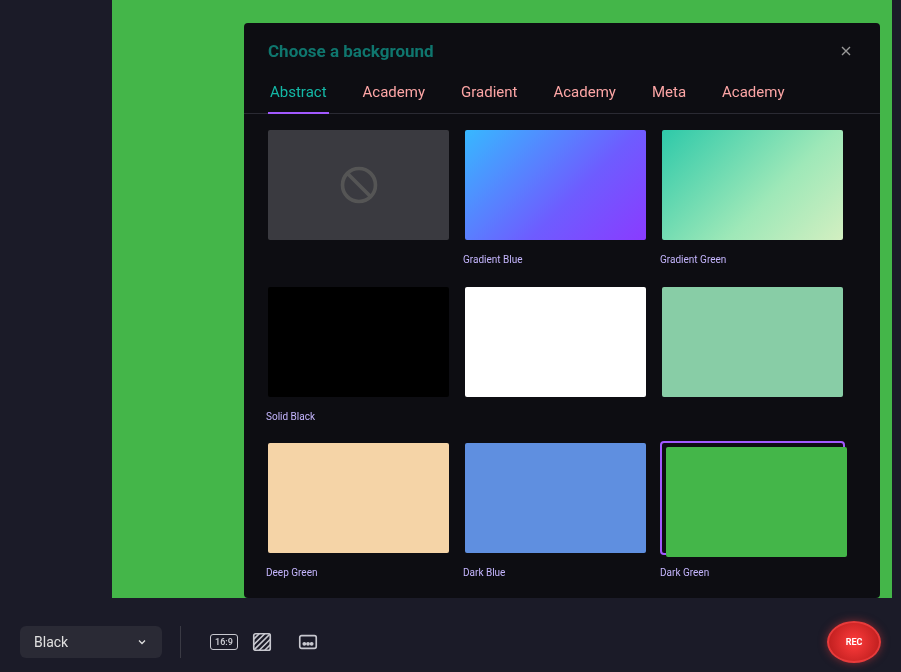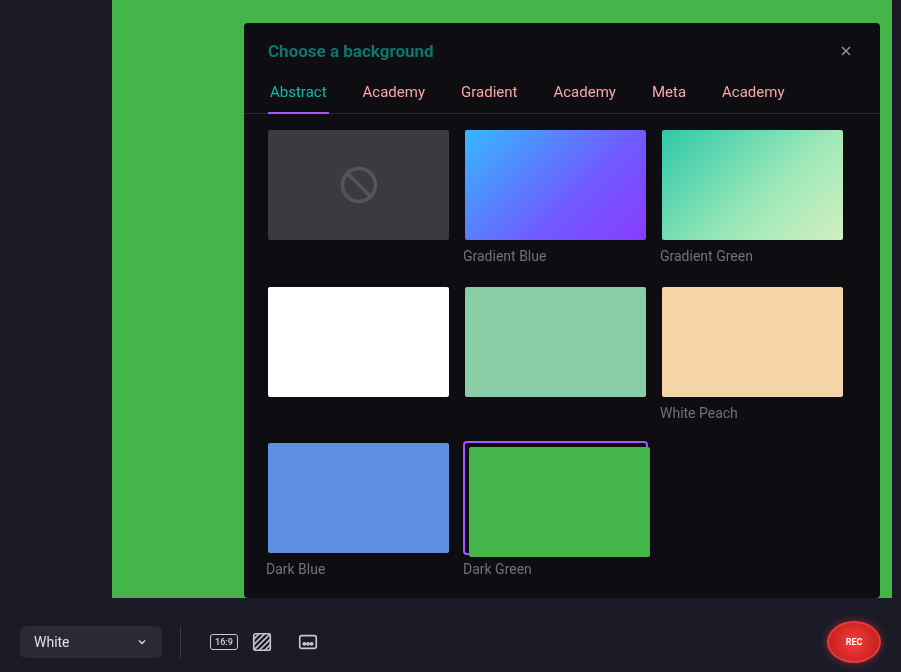--- a/index.html
+++ b/index.html
@@ -119,23 +119,23 @@
       background: #3a3a40;
       display: flex;
       align-items: center;
       justify-content: center;
     }
     .none-swatch svg {
       width: 44px; height: 44px;
       stroke: #555;
     }
     .swatch-label {
-      color: #737373;
-      font-size: 14px;
-      margin-top: 6px;
+      color: #c4b5fd;
+      font-size: 10px;
+      margin-top: 12px;
     }
     .bottom-bar {
       position: absolute;
       left: 0; bottom: 0;
       width: 901px; height: 60px;
       background: #1b1b28;
       display: flex;
       align-items: center;
       padding: 0 20px;
       gap: 12px;
@@ -249,38 +249,44 @@
         <div class="swatch-label">Gradient Blue</div>
       </div>
 
       <div class="bg-card">
         <div class="swatch">
             <div class="inner g-green"></div>
           </div>
         <div class="swatch-label">Gradient Green</div>
       </div>
 
+      <div class="bg-card">
+        <div class="swatch">
+            <div class="inner c-black"></div>
+          </div>
+        <div class="swatch-label">Solid Black</div>
+      </div>
 
       <div class="bg-card">
         <div class="swatch">
             <div class="inner c-white"></div>
           </div>
       </div>
 
       <div class="bg-card">
         <div class="swatch">
             <div class="inner c-turq"></div>
           </div>
       </div>
 
       <div class="bg-card">
         <div class="swatch">
             <div class="inner c-peach"></div>
           </div>
-        <div class="swatch-label">White Peach</div>
+        <div class="swatch-label">Deep Green</div>
       </div>
 
       <div class="bg-card">
         <div class="swatch">
             <div class="inner c-silk"></div>
           </div>
         <div class="swatch-label">Dark Blue</div>
       </div>
 
       <div class="bg-card">
@@ -288,21 +294,21 @@
             <div class="inner c-dgreen"></div>
           </div>
         <div class="swatch-label">Dark Green</div>
       </div>
     </div>
   </div>
 </div>
 
 <div class="bottom-bar">
   <div class="dropdown">
-    <span>White</span>
+    <span>Black</span>
     <svg viewBox="0 0 24 24" fill="none" stroke="currentColor" stroke-width="2.5">
         <path d="M6 9l6 6 6-6"></path>
       </svg>
   </div>
   <div class="divider"></div>
   <div class="tool-btn">
     <span class="ratio-btn">16:9</span>
   </div>
   <div class="tool-btn">
     <svg viewBox="0 0 24 24" fill="none" stroke="currentColor" stroke-width="1.8">

